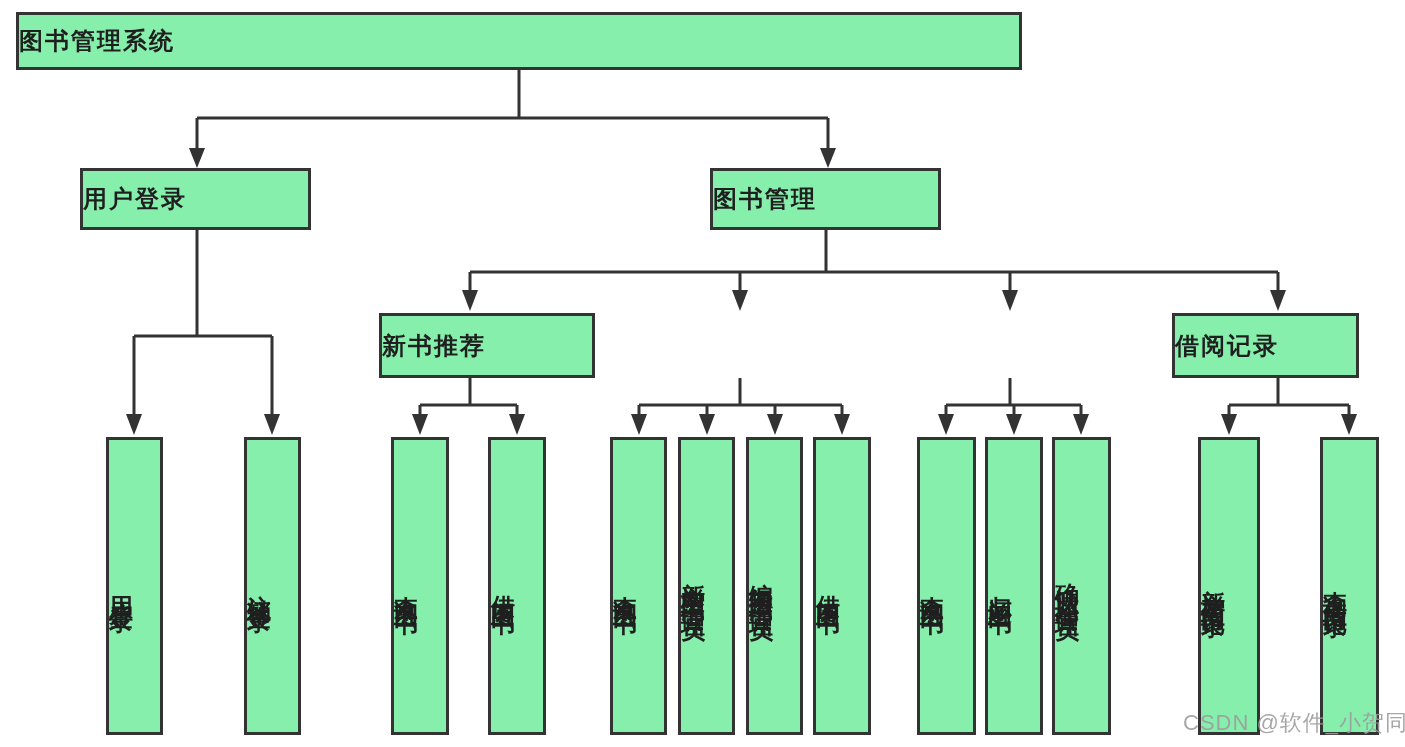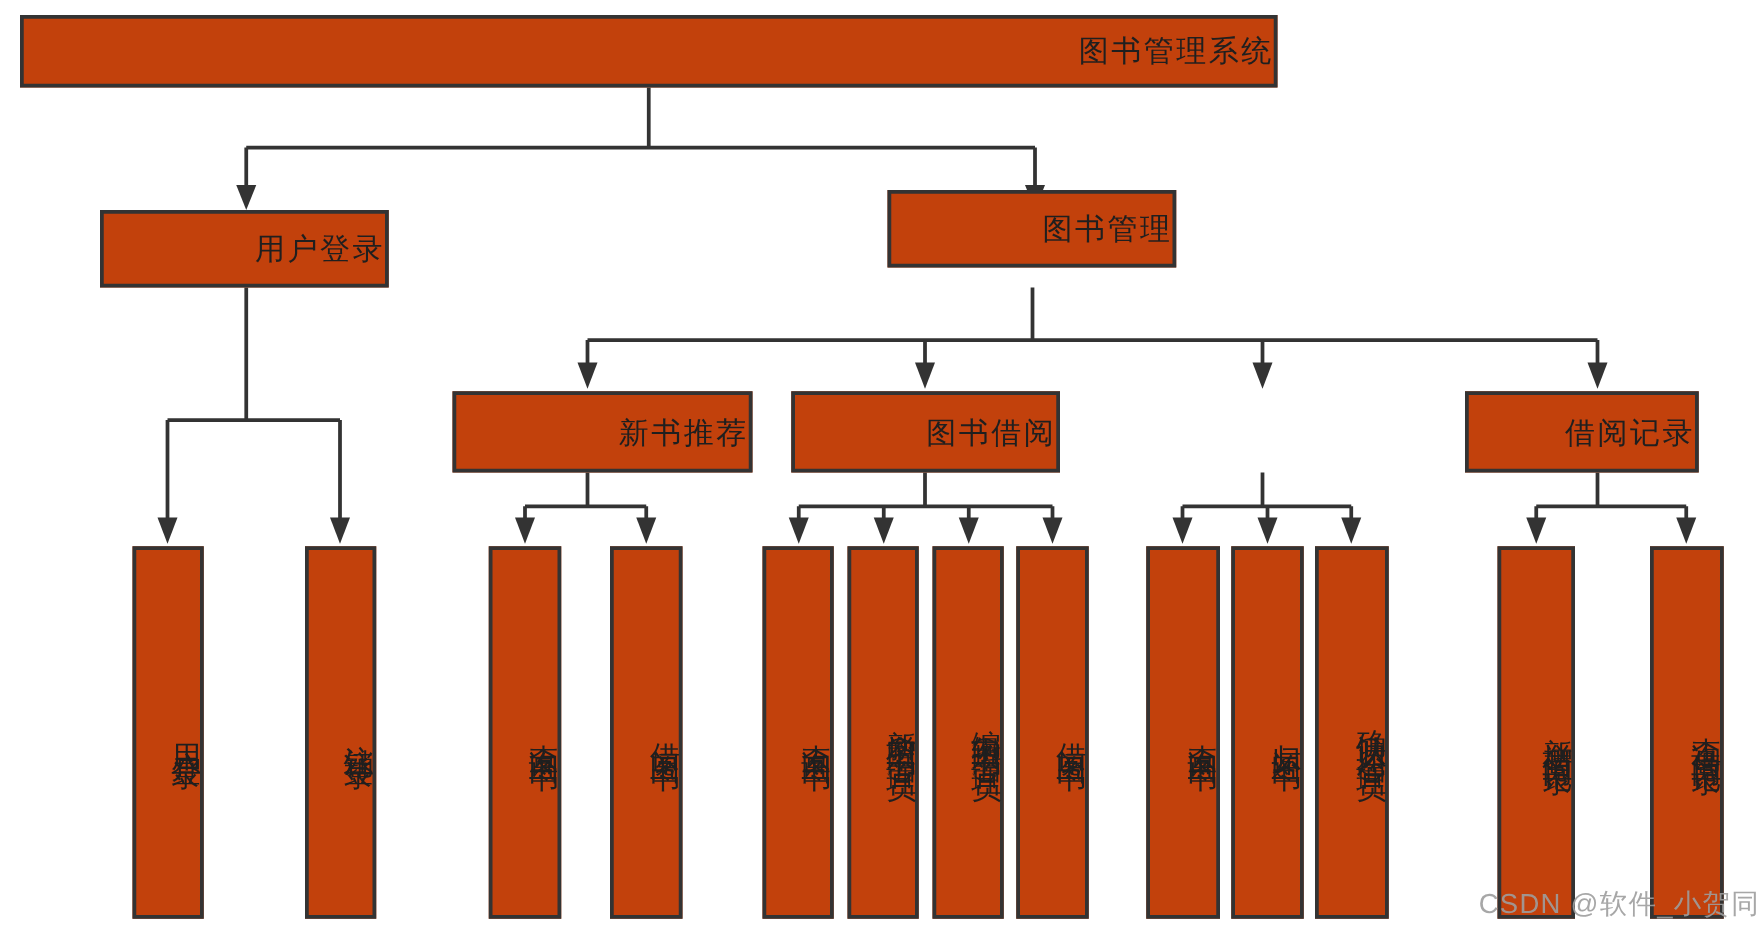--- a/index.html
+++ b/index.html
@@ -3,24 +3,25 @@
 <meta charset="utf-8">
 <style>
   html,body{margin:0;padding:0;background:#ffffff;}
   body{font-family:"Liberation Sans",sans-serif;color:#1a1a1a;}
   .canvas{position:relative;width:1405px;height:747px;background:#ffffff;overflow:hidden;}
   .wires{position:absolute;left:0;top:0;width:1405px;height:747px;}
   .box{
     position:absolute;
     box-sizing:border-box;
     border:3px solid #333333;
-    background:#c2410c;
+    background:#86efac;
     display:flex;
     align-items:center;
-    justify-content:flex-end;
+    justify-content:flex-start;
+    font-weight:bold;
   }
   .box .lbl{
     font-size:24px;
     letter-spacing:2px;
     color:#1f1f1f;
     white-space:nowrap;
   }
   .leaf .lbl{
     writing-mode:vertical-rl;
     letter-spacing:5px;
@@ -98,29 +99,26 @@
     </g>
   </svg>
 
   <div class="box" style="left:16px;top:12px;width:1006px;height:58px">
     <span class="lbl">图书管理系统</span>
   </div>
 
   <div class="box" style="left:80px;top:168px;width:231px;height:62px">
     <span class="lbl">用户登录</span>
   </div>
-  <div class="box" style="left:710px;top:152px;width:231px;height:62px">
+  <div class="box" style="left:710px;top:168px;width:231px;height:62px">
     <span class="lbl">图书管理</span>
   </div>
 
-  <div class="box" style="left:362px;top:313px;width:240px;height:65px">
+  <div class="box" style="left:379px;top:313px;width:216px;height:65px">
     <span class="lbl">新书推荐</span>
-  </div>
-  <div class="box" style="left:633px;top:313px;width:215px;height:65px">
-    <span class="lbl">图书借阅</span>
   </div>
   <div class="box" style="left:1172px;top:313px;width:187px;height:65px">
     <span class="lbl">借阅记录</span>
   </div>
 
   <div class="box leaf" style="left:106px;top:437px;width:57px;height:298px">
     <span class="lbl">用户登录</span>
   </div>
   <div class="box leaf" style="left:244px;top:437px;width:57px;height:298px">
     <span class="lbl">注销登录</span>

